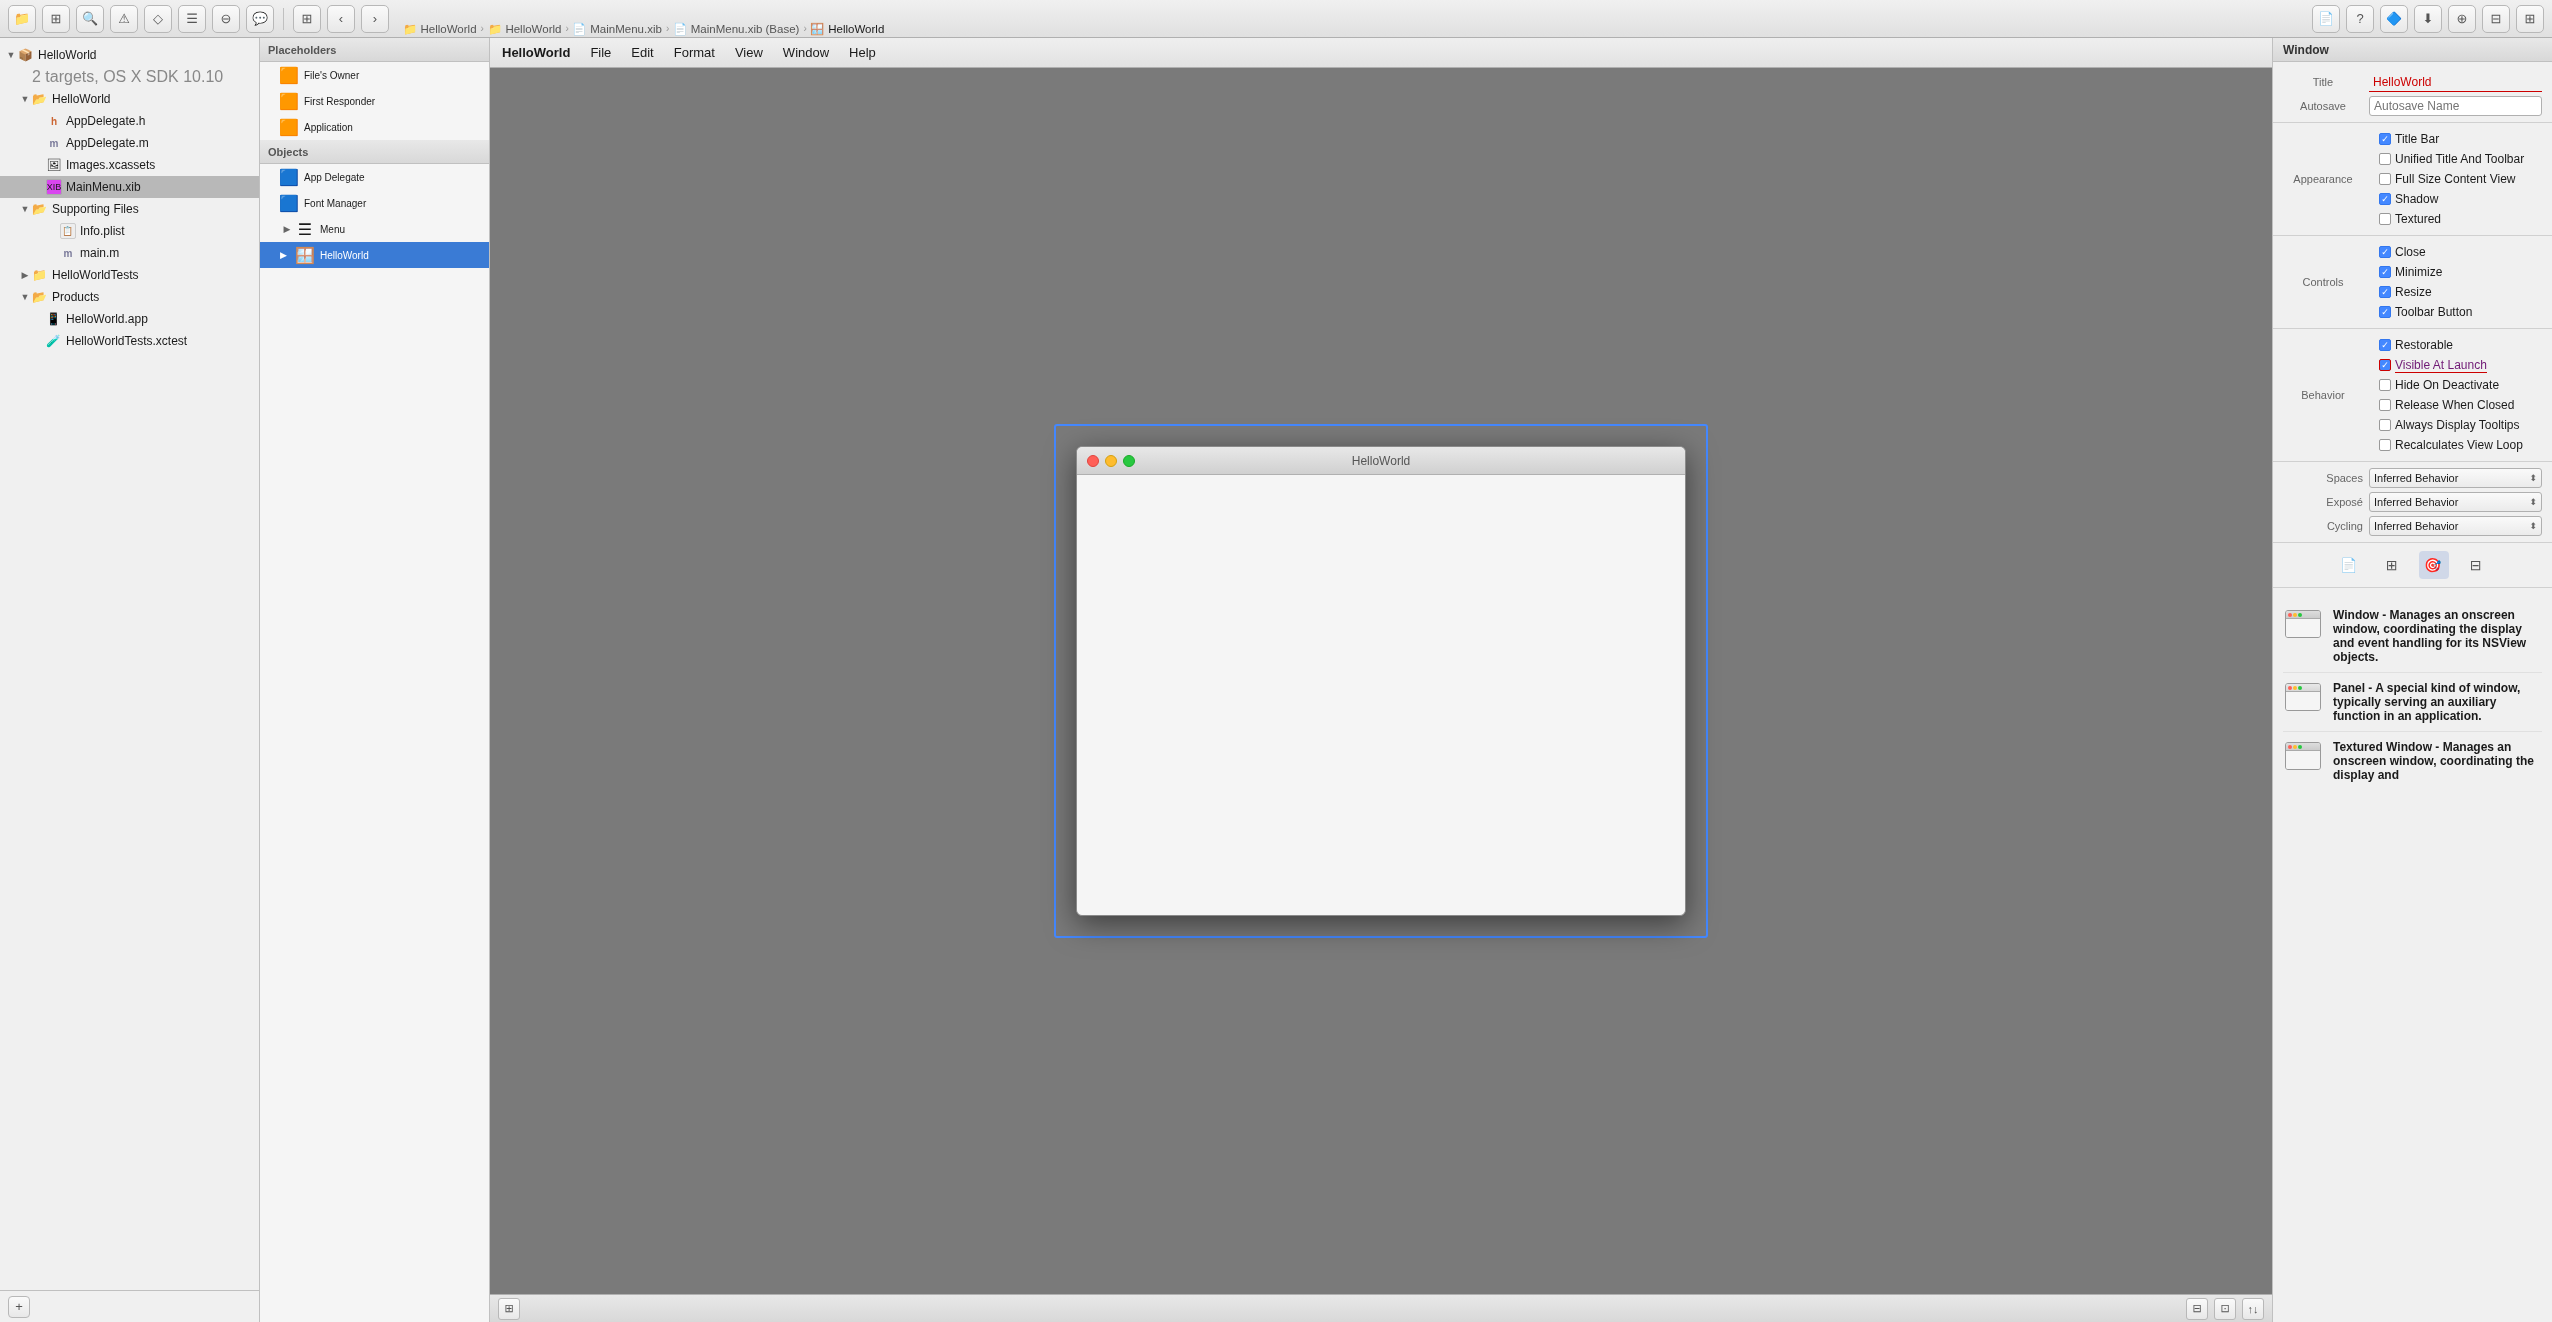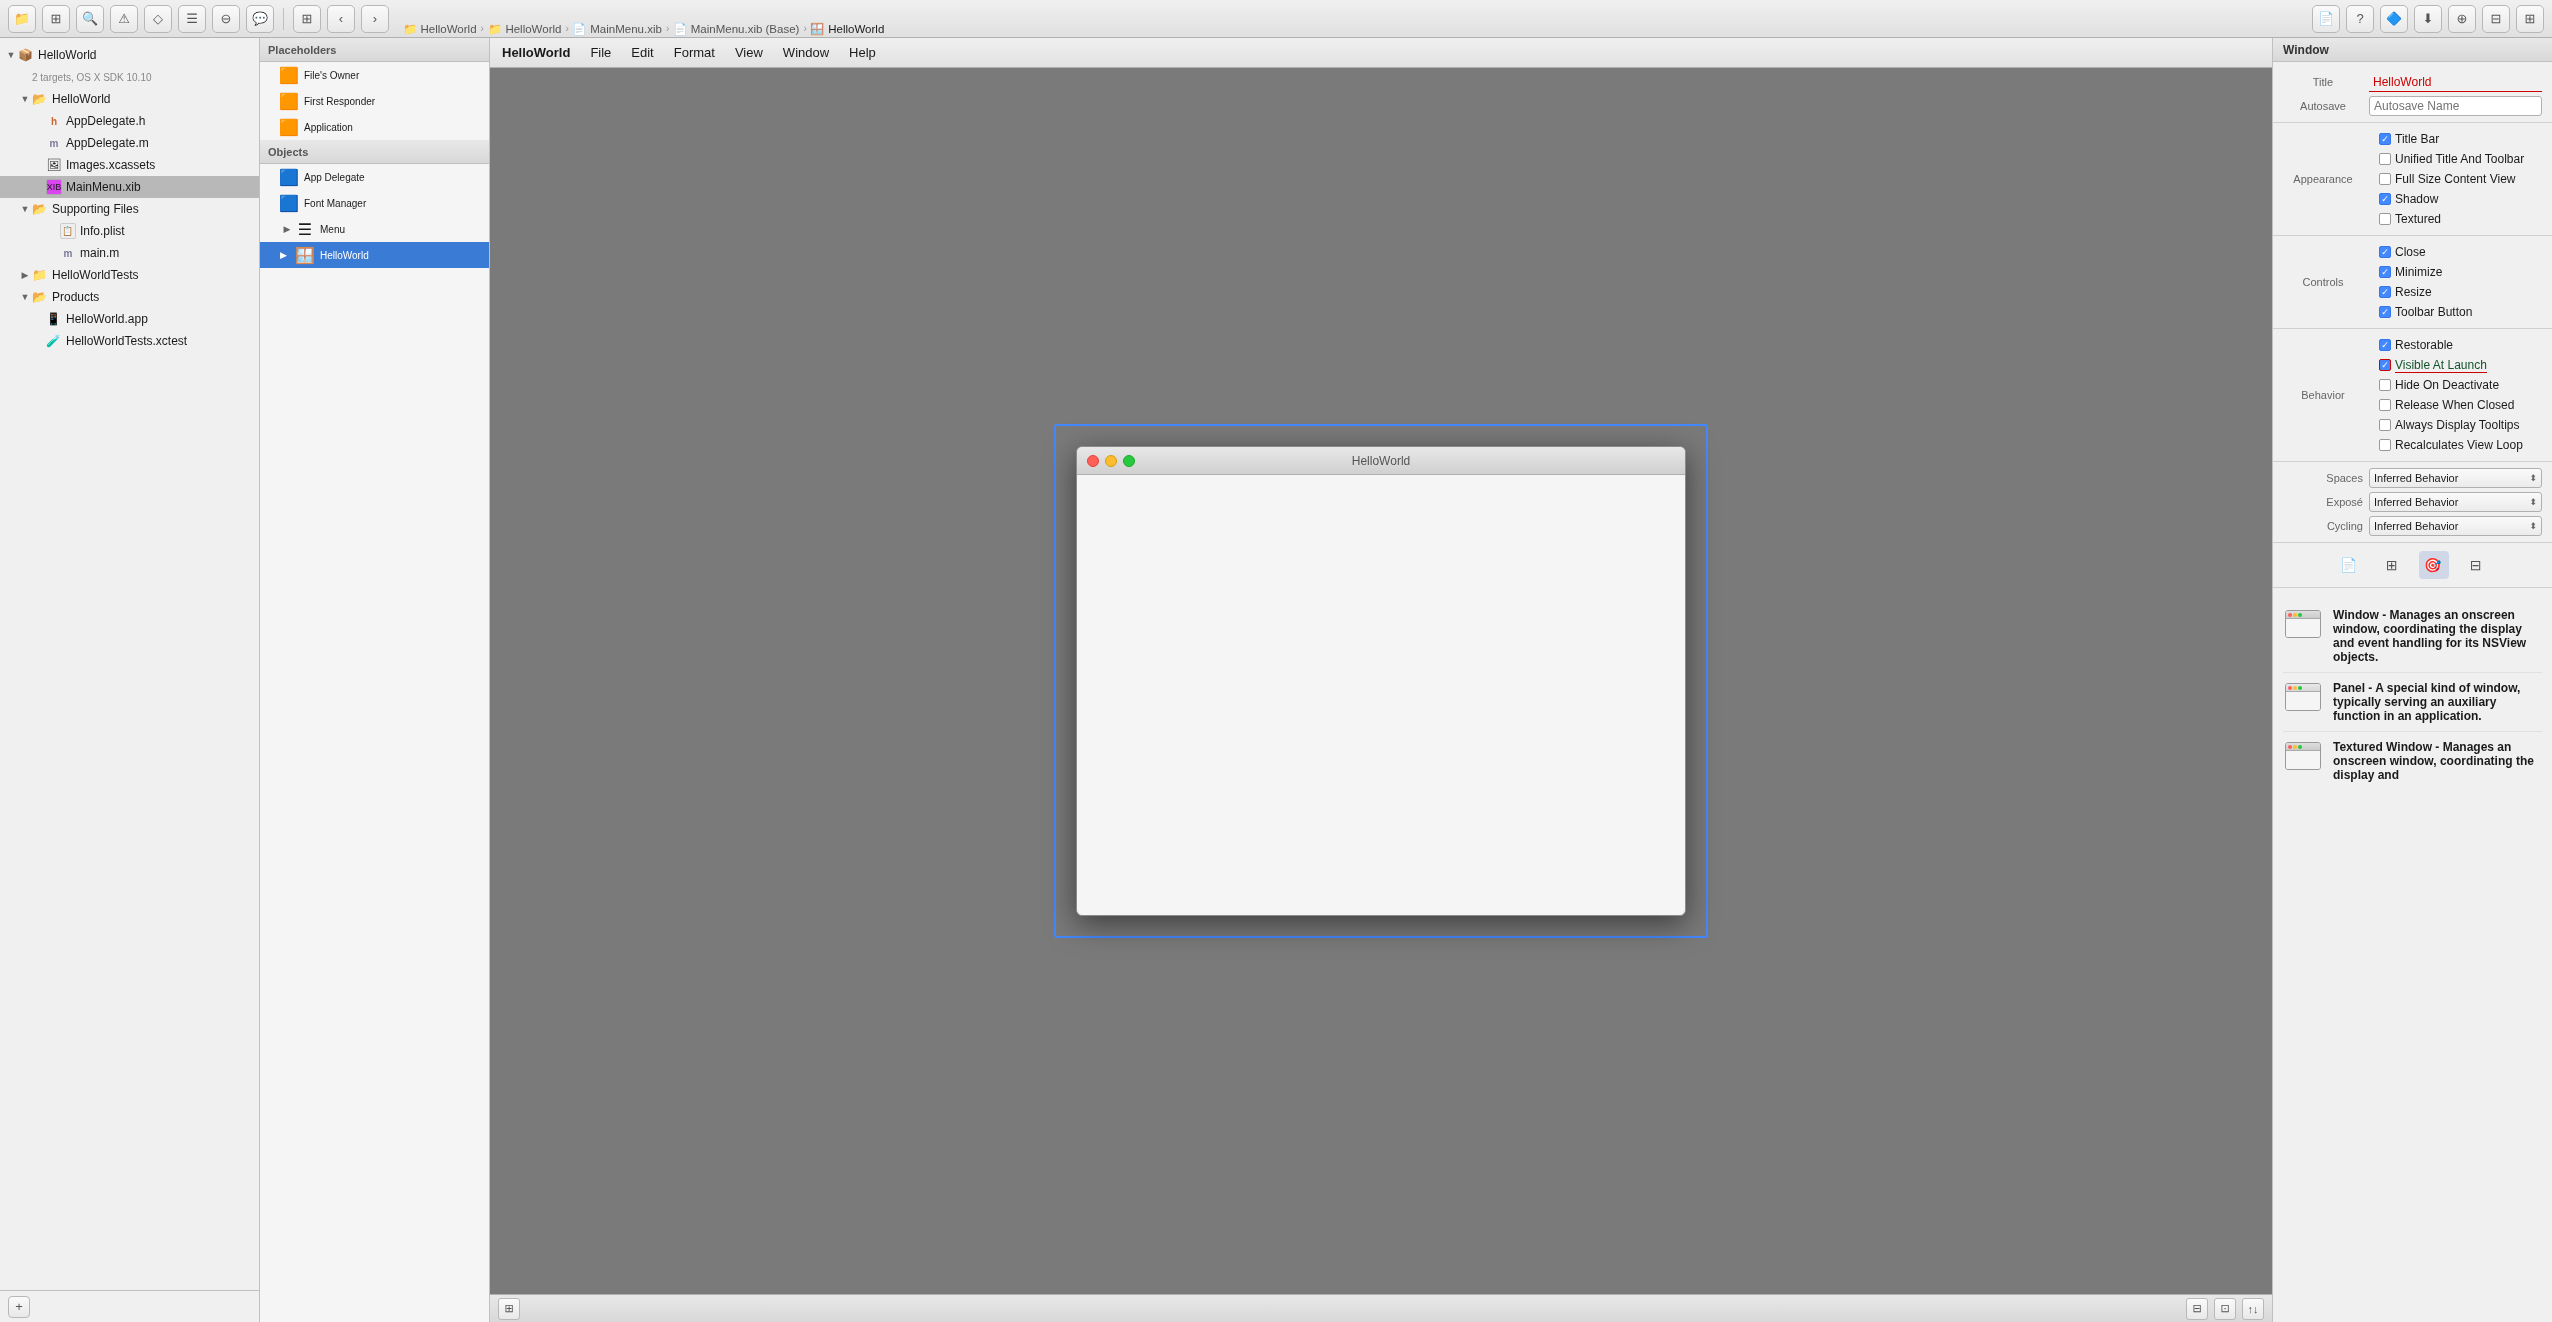--- a/index.html
+++ b/index.html
@@ -426,21 +426,21 @@
 
   <div class="left-sidebar">
     <div class="sidebar-content">
 
       <div class="tree-item" style="padding-left:4px;">
         <div class="tree-toggle">▼</div>
         <div class="tree-icon icon-project">📦</div>
         <span class="tree-label">HelloWorld</span>
       </div>
       <div class="tree-item" style="padding-left:32px;">
-        <span class="tree-label" style="font-size:10px; color:#888;">2 targets, OS X SDK 10.10</span>
+        <span class="tree-label" style="font-size:16px; color:#888;">2 targets, OS X SDK 10.10</span>
       </div>
 
       <div class="tree-item" style="padding-left:18px;">
         <div class="tree-toggle">▼</div>
         <div class="tree-icon">📂</div>
         <span class="tree-label">HelloWorld</span>
       </div>
       <div class="tree-item" style="padding-left:32px;">
         <div class="tree-toggle" style="visibility:hidden;">▶</div>
         <div class="tree-icon">
@@ -666,21 +666,21 @@
 
       <div class="prop-row">
         <span class="prop-label">Behavior</span>
         <div style="flex:1;">
           <div class="checkbox-row">
             <div class="prop-checkbox checked"></div>
             <span class="checkbox-label">Restorable</span>
           </div>
           <div class="checkbox-row">
             <div class="prop-checkbox checked" style="border-color:#cc0000;"></div>
-            <span class="checkbox-label" style="border-bottom:1px solid #cc0000; color:#14532d;">Visible At Launch</span>
+            <span class="checkbox-label" style="border-bottom:1px solid #cc0000; color:#701a75;">Visible At Launch</span>
           </div>
           <div class="checkbox-row">
             <div class="prop-checkbox"></div>
             <span class="checkbox-label">Hide On Deactivate</span>
           </div>
           <div class="checkbox-row">
             <div class="prop-checkbox"></div>
             <span class="checkbox-label">Release When Closed</span>
           </div>
           <div class="checkbox-row">

